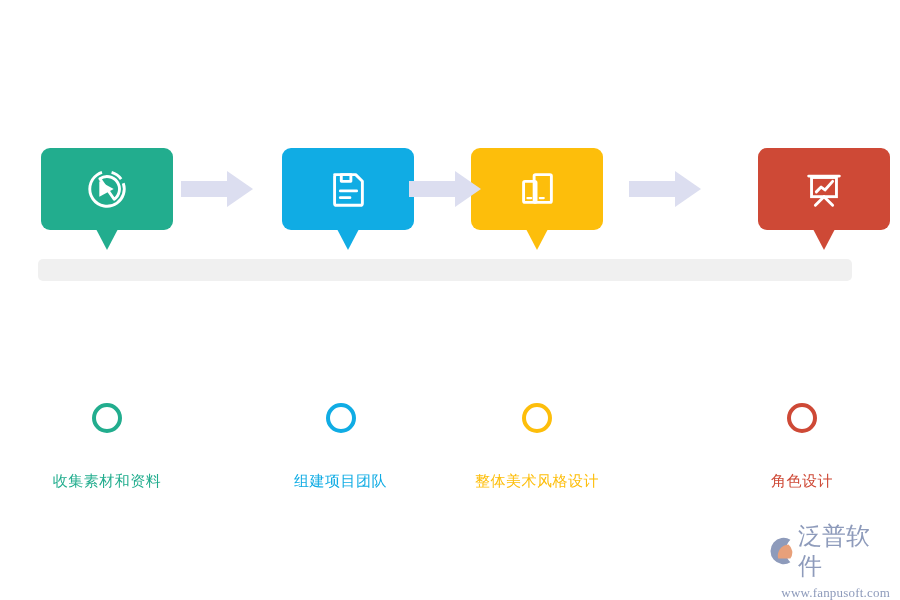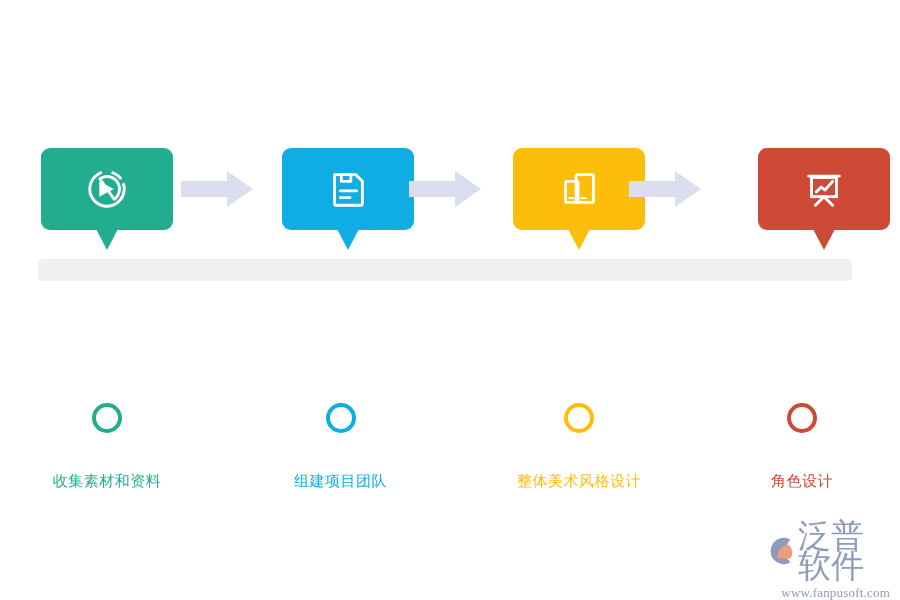--- a/index.html
+++ b/index.html
@@ -117,21 +117,21 @@
     height: 56px;
   }
   .logo-row {
     display: flex;
     align-items: center;
     height: 34px;
   }
   .logo-mark { width: 30px; height: 30px; flex: 0 0 30px; }
   .logo-mark svg { display: block; width: 30px; height: 30px; }
   .logo-word {
-    font-size: 33px;
+    font-size: 24px;
     line-height: 30px;
     color: #8e9bbb;
     letter-spacing: 0px;
     margin-left: 2px;
     font-family: "DejaVu Sans", sans-serif;
   }
   .logo-url {
     margin-top: 17px;
     font-size: 13px;
     line-height: 16px;
@@ -174,21 +174,21 @@
           <line x1="16" y1="26" x2="33" y2="26" stroke="#ffffff" stroke-width="3" stroke-linecap="round"></line>
           <line x1="16" y1="33" x2="26" y2="33" stroke="#ffffff" stroke-width="3" stroke-linecap="round"></line>
         </svg>
       </span>
       <span class="step-tail" style="border-top-color: rgb(16, 172, 228);"></span>
     </div>
     <div class="step-node" style="border-color: rgb(16, 172, 228);"></div>
     <div class="step-label" style="color: rgb(16, 172, 228);">组建项目团队</div>
   </div>
 
-  <div class="step" id="step-3" style="left: 513px;">
+  <div class="step" id="step-3" style="left: 471px;">
     <div class="step-card" style="background: rgb(253, 190, 11);">
       <span class="step-icon">
         <svg viewBox="0 0 48 48" fill="none" xmlns="http://www.w3.org/2000/svg">
           <rect x="21" y="9" width="18" height="29" rx="1.5" stroke="#ffffff" stroke-width="3" fill="none"></rect>
           <rect x="10" y="16" width="13" height="22" rx="1.5" stroke="#ffffff" stroke-width="3" fill="none"></rect>
           <line x1="14" y1="33.5" x2="18" y2="33.5" stroke="#ffffff" stroke-width="2.4" stroke-linecap="round"></line>
           <line x1="27" y1="33.5" x2="31" y2="33.5" stroke="#ffffff" stroke-width="2.4" stroke-linecap="round"></line>
         </svg>
       </span>
       <span class="step-tail" style="border-top-color: rgb(253, 190, 11);"></span>

